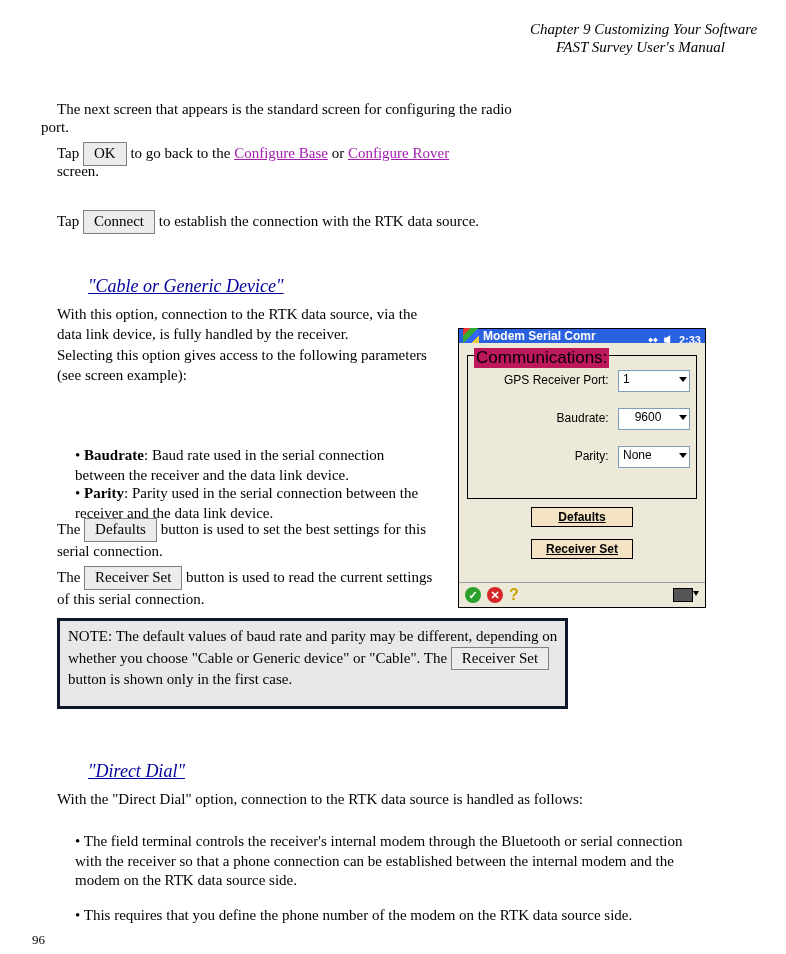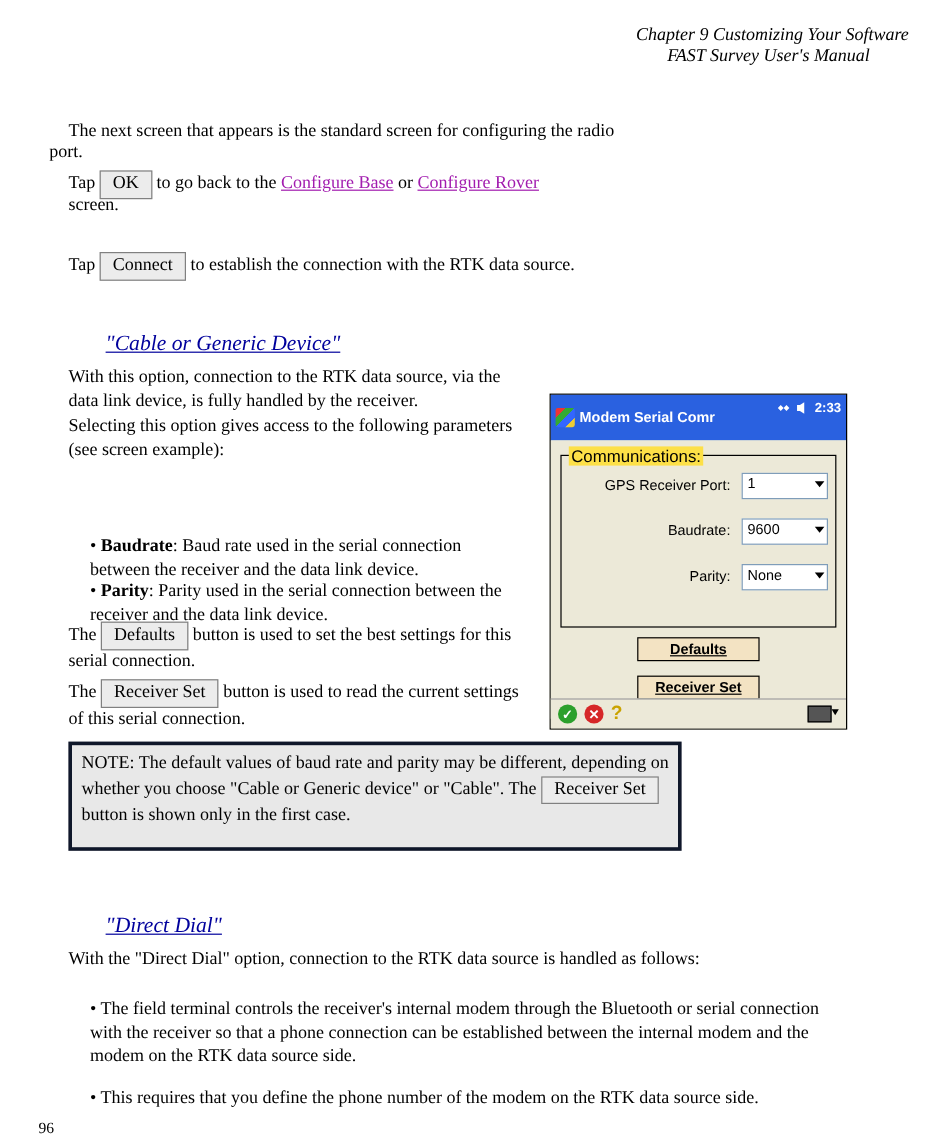--- a/index.html
+++ b/index.html
@@ -3,27 +3,27 @@
 <meta charset="utf-8">
 <style>
 body{margin:0;padding:0;width:786px;height:954px;background:#fff;font-family:"Times New Roman",serif;font-size:15px;color:#000;position:relative}
 .page{position:relative;width:786px;height:954px}
 .txt{position:absolute;line-height:1.3}
 .btn{display:inline-block;border:1px solid #808080;background:#ececec;padding:1px 10px;font-family:"Times New Roman",serif;font-size:15px}
 .underline{text-decoration:underline;color:#a21caf}
 .hdr{font-size:18px;font-style:italic;color:#00009c}
 .noteblock{position:absolute;background:#e8e8e8;border:3px solid #0f172a}
 .mock{position:absolute;border:1px solid #000;background:#ece9d8}
-.titlebar{background:#2a61e0;color:#fff;font-family:Tahoma,Arial,sans-serif;font-size:12px;font-weight:bold;height:14px;display:flex;align-items:center;padding:12px 4px;position:relative}
+.titlebar{background:#2a61e0;color:#fff;font-family:Tahoma,Arial,sans-serif;font-size:12px;font-weight:bold;height:14px;display:flex;align-items:center;padding:0 4px;position:relative}
 .flag{width:16px;height:16px;margin-right:4px;display:inline-block;position:relative}
 .flag::before{content:"";position:absolute;width:16px;height:16px;background:linear-gradient(135deg,#e33 0 25%,#3a3 25% 50%,#36f 50% 75%,#ec3 75% 100%);border-radius:2px}
 .tb-icons{position:absolute;right:4px;top:0;height:22px;display:flex;align-items:center;gap:4px;font-size:11px;color:#fff}
 .tb-icons svg{width:12px;height:12px}
 .groupbox{position:absolute;border:1px solid #000;background:#ece9d8}
-.group-label{position:absolute;top:-8px;left:6px;background:#fde047;font-family:Tahoma,Arial,sans-serif;font-size:14px;padding:0 2px}
+.group-label{position:absolute;top:-8px;left:6px;background:#be185d;font-family:Tahoma,Arial,sans-serif;font-size:17px;padding:0 2px}
 .row{position:absolute;font-family:Tahoma,Arial,sans-serif;font-size:12px}
 .dd{display:inline-block;border:1px solid #7f9db9;background:#fff;height:18px;font-family:Tahoma,Arial,sans-serif;font-size:12px;position:relative;padding:1px 16px 1px 4px;vertical-align:middle}
 .dd::after{content:"";position:absolute;right:2px;top:6px;border-left:4px solid transparent;border-right:4px solid transparent;border-top:5px solid #000}
 .winbtn{display:inline-block;border:1px solid #000;background:#f3e3c3;font-family:Tahoma,Arial,sans-serif;font-size:12px;font-weight:bold;padding:2px 0;text-align:center;text-decoration:underline}
 .bottombar{position:absolute;left:0;right:0;bottom:0;height:24px;background:#ece9d8;border-top:1px solid #a0a0a0;display:flex;align-items:center;padding:0 6px;gap:6px}
 .circ{width:16px;height:16px;border-radius:50%;display:flex;align-items:center;justify-content:center;font-family:Arial,sans-serif;font-size:11px;color:#fff;font-weight:bold}
 .ok{background:#2ca02c}
 .cancel{background:#d62728}
 .helpq{color:#caa300;font-size:16px;font-weight:bold;font-family:Arial,sans-serif}
 </style>
@@ -75,21 +75,21 @@
     </div>
     <div style="position:relative;height:232px;background:#ece9d8">
       <div class="groupbox" style="left:8px;top:12px;width:228px;height:142px">
         <div class="group-label">Communications:</div>
         <div class="row" style="left:0;top:14px;width:222px;text-align:right">
           <span style="margin-right:6px">GPS Receiver Port:</span>
           <span class="dd" style="width:50px;text-align:left">1</span>
         </div>
         <div class="row" style="left:0;top:52px;width:222px;text-align:right">
           <span style="margin-right:6px">Baudrate:</span>
-          <span class="dd" style="width:50px;text-align:left">9600</span>
+          <span class="dd" style="width:50px;text-align:center">9600</span>
         </div>
         <div class="row" style="left:0;top:90px;width:222px;text-align:right">
           <span style="margin-right:6px">Parity:</span>
           <span class="dd" style="width:50px;text-align:left">None</span>
         </div>
       </div>
       <div style="position:absolute;left:72px;top:164px">
         <span class="winbtn" style="width:100px">Defaults</span>
       </div>
       <div style="position:absolute;left:72px;top:196px">

